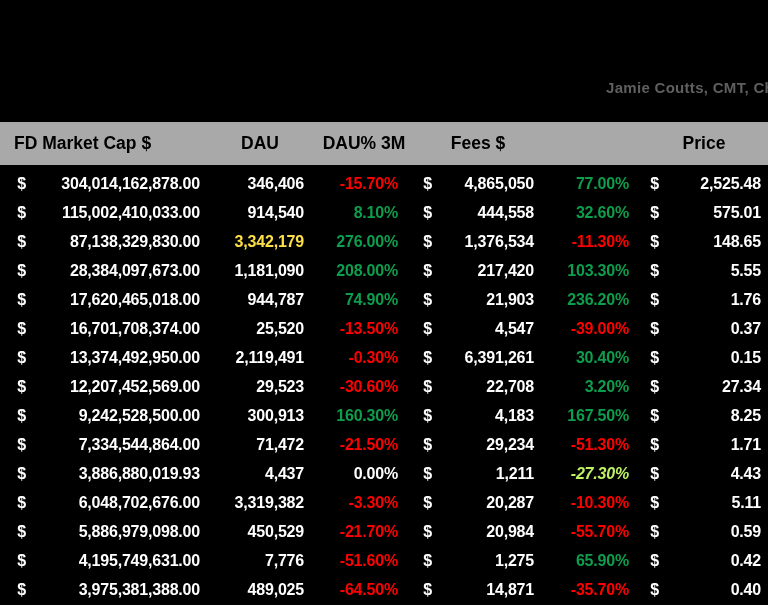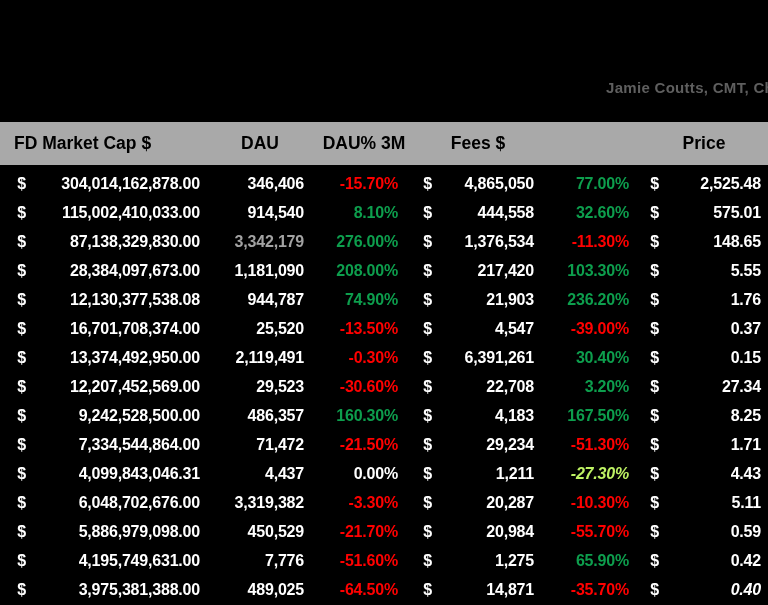--- a/index.html
+++ b/index.html
@@ -98,21 +98,21 @@
     <span class="c" style="color: rgb(255, 255, 255);">$</span>
     <span class="c" style="color: rgb(255, 255, 255);">444,558</span>
     <span class="c" style="color: rgb(13, 158, 77);">32.60%</span>
     <span class="c" style="color: rgb(255, 255, 255);">$</span>
     <span class="c" style="color: rgb(255, 255, 255);">575.01</span>
   </div>
 
   <div class="row">
     <span class="c" style="color: rgb(255, 255, 255);">$</span>
     <span class="c" style="color: rgb(255, 255, 255);">87,138,329,830.00</span>
-    <span class="c" style="color: #a3a3a3;">3,342,179</span>
+    <span class="c" style="color: #fde047;">3,342,179</span>
     <span class="c" style="color: rgb(13, 158, 77);">276.00%</span>
     <span class="c" style="color: rgb(255, 255, 255);">$</span>
     <span class="c" style="color: rgb(255, 255, 255);">1,376,534</span>
     <span class="c" style="color: rgb(255, 0, 0);">-11.30%</span>
     <span class="c" style="color: rgb(255, 255, 255);">$</span>
     <span class="c" style="color: rgb(255, 255, 255);">148.65</span>
   </div>
 
   <div class="row">
     <span class="c" style="color: rgb(255, 255, 255);">$</span>
@@ -121,21 +121,21 @@
     <span class="c" style="color: rgb(13, 158, 77);">208.00%</span>
     <span class="c" style="color: rgb(255, 255, 255);">$</span>
     <span class="c" style="color: rgb(255, 255, 255);">217,420</span>
     <span class="c" style="color: rgb(13, 158, 77);">103.30%</span>
     <span class="c" style="color: rgb(255, 255, 255);">$</span>
     <span class="c" style="color: rgb(255, 255, 255);">5.55</span>
   </div>
 
   <div class="row">
     <span class="c" style="color: rgb(255, 255, 255);">$</span>
-    <span class="c" style="color: rgb(255, 255, 255);">12,130,377,538.08</span>
+    <span class="c" style="color: rgb(255, 255, 255);">17,620,465,018.00</span>
     <span class="c" style="color: rgb(255, 255, 255);">944,787</span>
     <span class="c" style="color: rgb(13, 158, 77);">74.90%</span>
     <span class="c" style="color: rgb(255, 255, 255);">$</span>
     <span class="c" style="color: rgb(255, 255, 255);">21,903</span>
     <span class="c" style="color: rgb(13, 158, 77);">236.20%</span>
     <span class="c" style="color: rgb(255, 255, 255);">$</span>
     <span class="c" style="color: rgb(255, 255, 255);">1.76</span>
   </div>
 
   <div class="row">
@@ -170,21 +170,21 @@
     <span class="c" style="color: rgb(255, 255, 255);">$</span>
     <span class="c" style="color: rgb(255, 255, 255);">22,708</span>
     <span class="c" style="color: rgb(13, 158, 77);">3.20%</span>
     <span class="c" style="color: rgb(255, 255, 255);">$</span>
     <span class="c" style="color: rgb(255, 255, 255);">27.34</span>
   </div>
 
   <div class="row">
     <span class="c" style="color: rgb(255, 255, 255);">$</span>
     <span class="c" style="color: rgb(255, 255, 255);">9,242,528,500.00</span>
-    <span class="c" style="color: rgb(255, 255, 255);">486,357</span>
+    <span class="c" style="color: rgb(255, 255, 255);">300,913</span>
     <span class="c" style="color: rgb(13, 158, 77);">160.30%</span>
     <span class="c" style="color: rgb(255, 255, 255);">$</span>
     <span class="c" style="color: rgb(255, 255, 255); margin-left: 27px;">4,183</span>
     <span class="c" style="color: rgb(13, 158, 77);">167.50%</span>
     <span class="c" style="color: rgb(255, 255, 255);">$</span>
     <span class="c" style="color: rgb(255, 255, 255);">8.25</span>
   </div>
 
   <div class="row">
     <span class="c" style="color: rgb(255, 255, 255);">$</span>
@@ -193,21 +193,21 @@
     <span class="c" style="color: rgb(255, 0, 0);">-21.50%</span>
     <span class="c" style="color: rgb(255, 255, 255);">$</span>
     <span class="c" style="color: rgb(255, 255, 255);">29,234</span>
     <span class="c" style="color: rgb(255, 0, 0);">-51.30%</span>
     <span class="c" style="color: rgb(255, 255, 255);">$</span>
     <span class="c" style="color: rgb(255, 255, 255);">1.71</span>
   </div>
 
   <div class="row">
     <span class="c" style="color: rgb(255, 255, 255);">$</span>
-    <span class="c" style="color: rgb(255, 255, 255);">4,099,843,046.31</span>
+    <span class="c" style="color: rgb(255, 255, 255);">3,886,880,019.93</span>
     <span class="c" style="color: rgb(255, 255, 255);">4,437</span>
     <span class="c" style="color: rgb(255, 255, 255);">0.00%</span>
     <span class="c" style="color: rgb(255, 255, 255);">$</span>
     <span class="c" style="color: rgb(255, 255, 255);">1,211</span>
     <span class="c" style="color: #bef264; font-style: italic;">-27.30%</span>
     <span class="c" style="color: rgb(255, 255, 255);">$</span>
     <span class="c" style="color: rgb(255, 255, 255);">4.43</span>
   </div>
 
   <div class="row">
@@ -248,15 +248,15 @@
 
   <div class="row">
     <span class="c" style="color: rgb(255, 255, 255);">$</span>
     <span class="c" style="color: rgb(255, 255, 255);">3,975,381,388.00</span>
     <span class="c" style="color: rgb(255, 255, 255);">489,025</span>
     <span class="c" style="color: rgb(255, 0, 0);">-64.50%</span>
     <span class="c" style="color: rgb(255, 255, 255);">$</span>
     <span class="c" style="color: rgb(255, 255, 255);">14,871</span>
     <span class="c" style="color: rgb(255, 0, 0);">-35.70%</span>
     <span class="c" style="color: rgb(255, 255, 255);">$</span>
-    <span class="c" style="color: rgb(255, 255, 255); font-style: italic;">0.40</span>
+    <span class="c" style="color: rgb(255, 255, 255);">0.40</span>
   </div>
 </div>
 
 </body></html>

